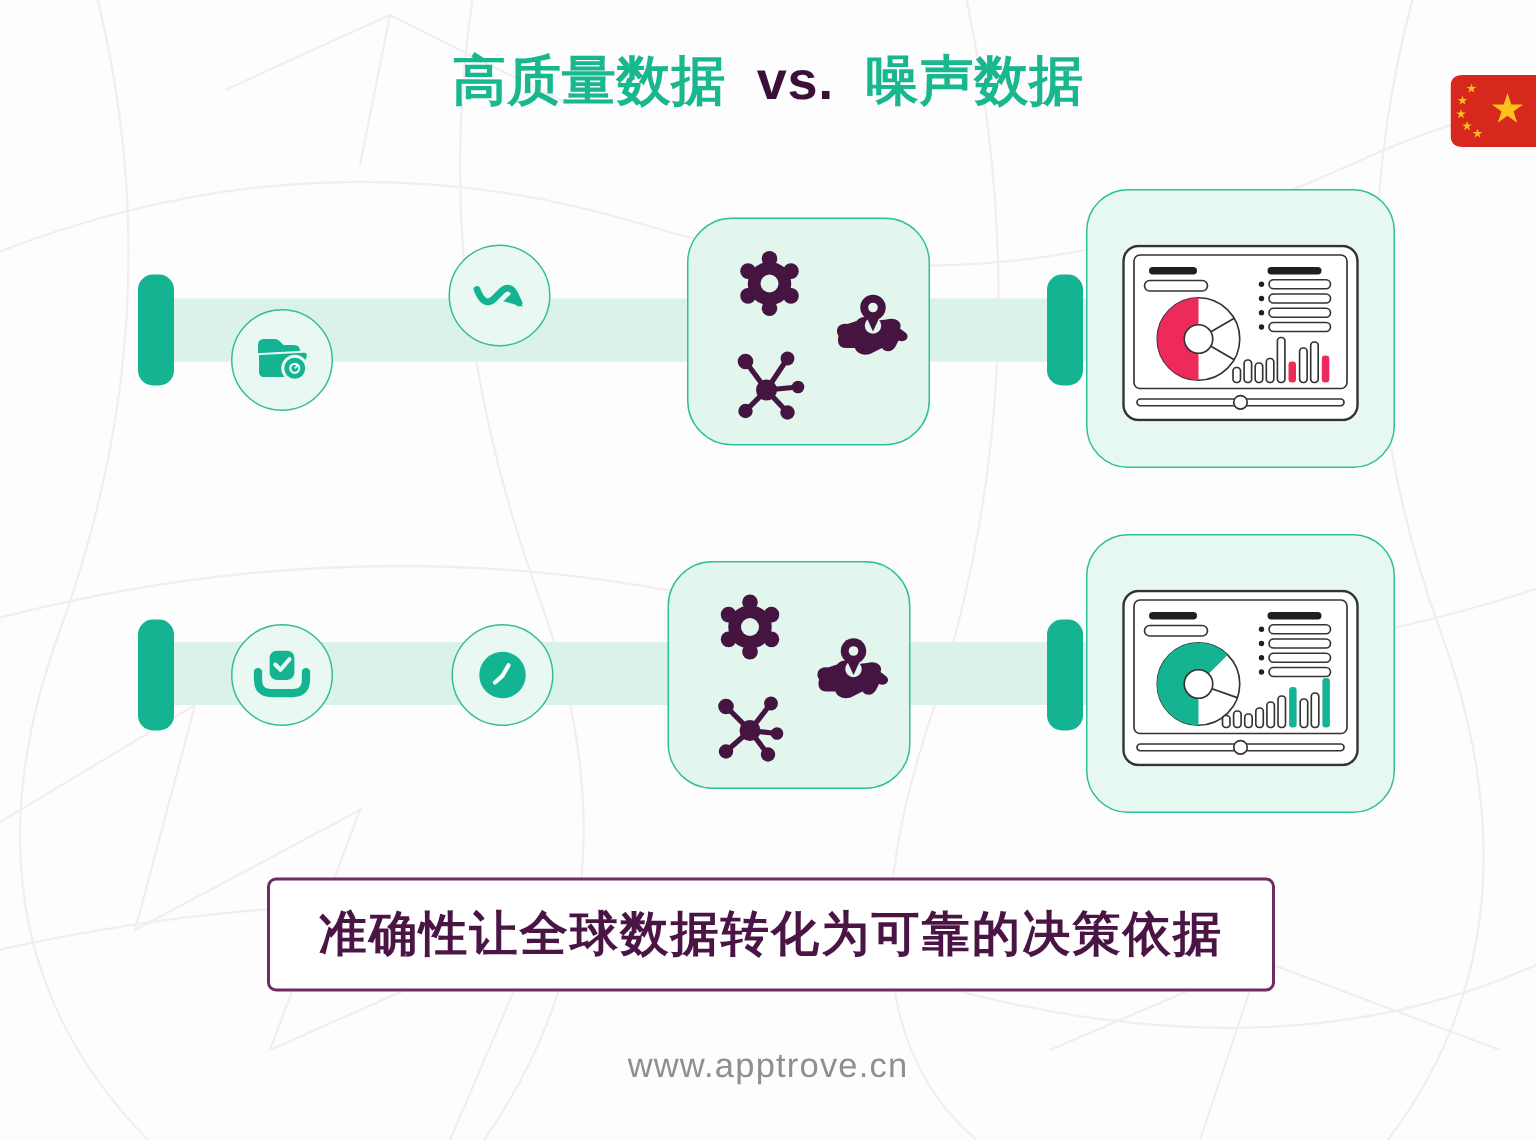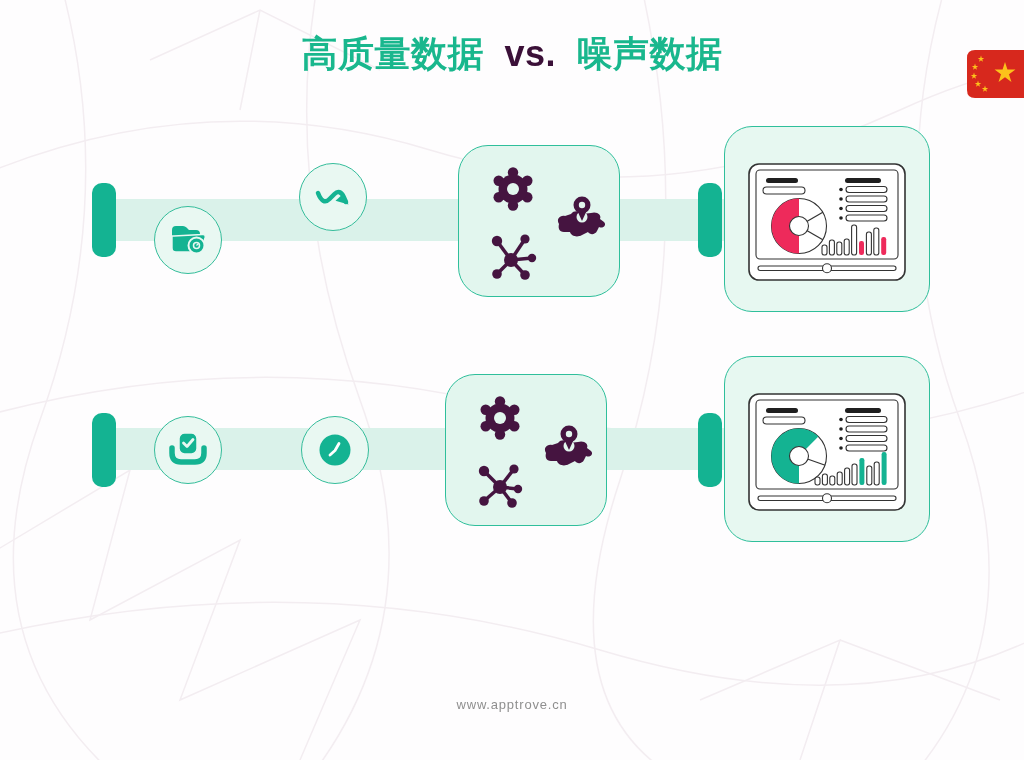--- a/index.html
+++ b/index.html
@@ -28,21 +28,21 @@
 
   .t-out{fill:#ffffff;stroke:#333333;stroke-width:1.6;}
   .thin{stroke-width:1.1;}
   .t-dark{fill:#1f1f1f;}
   .t-line{stroke:#333333;stroke-width:1.2;}
 
   .banner{position:absolute;left:178px;top:585px;width:668px;height:72px;background:#ffffff;
           border:2px solid #6f2b64;border-radius:6px;display:flex;align-items:center;
           justify-content:center;z-index:2;}
   .banner span{font-size:32px;font-weight:700;color:#4a1544;letter-spacing:1.5px;}
-  .footer{position:absolute;left:0;top:697px;width:100%;text-align:center;font-size:13px;
+  .footer{position:absolute;left:0;top:697px;width:100%;text-align:center;font-size:23px;
           color:#8f8f8f;letter-spacing:.8px;z-index:2;}
 </style>
 </head>
 <body>
 
 <div class="page">
 
   <svg class="mesh" width="1024" height="760" viewBox="0 0 1024 760">
     <g fill="none" stroke="#f3edf1" stroke-width="1.5">
       <path d="M-30,180 Q200,80 430,150 T900,110 T1200,160"></path>
@@ -270,16 +270,19 @@
           <rect x="29.6" y="75.0" width="5" height="17" rx="2.2" fill="#ffffff" stroke="#333333" stroke-width="1.1"></rect>
           <rect x="37.0" y="71.0" width="5" height="21" rx="2.2" fill="#ffffff" stroke="#333333" stroke-width="1.1"></rect>
           <rect x="44.4" y="65.0" width="5" height="27" rx="2.2" fill="#14b392"></rect>
           <rect x="51.8" y="73.0" width="5" height="19" rx="2.2" fill="#ffffff" stroke="#333333" stroke-width="1.1"></rect>
           <rect x="59.2" y="69.0" width="5" height="23" rx="2.2" fill="#ffffff" stroke="#333333" stroke-width="1.1"></rect>
           <rect x="66.6" y="59.0" width="5" height="33" rx="2.2" fill="#14b392"></rect>
         </g>
     </svg>
   </div>
 
+  <div class="banner">
+    <span>准确性让全球数据转化为可靠的决策依据</span>
+  </div>
 
   <div class="footer">www.apptrove.cn</div>
 
 </div>
 
 </body></html>

